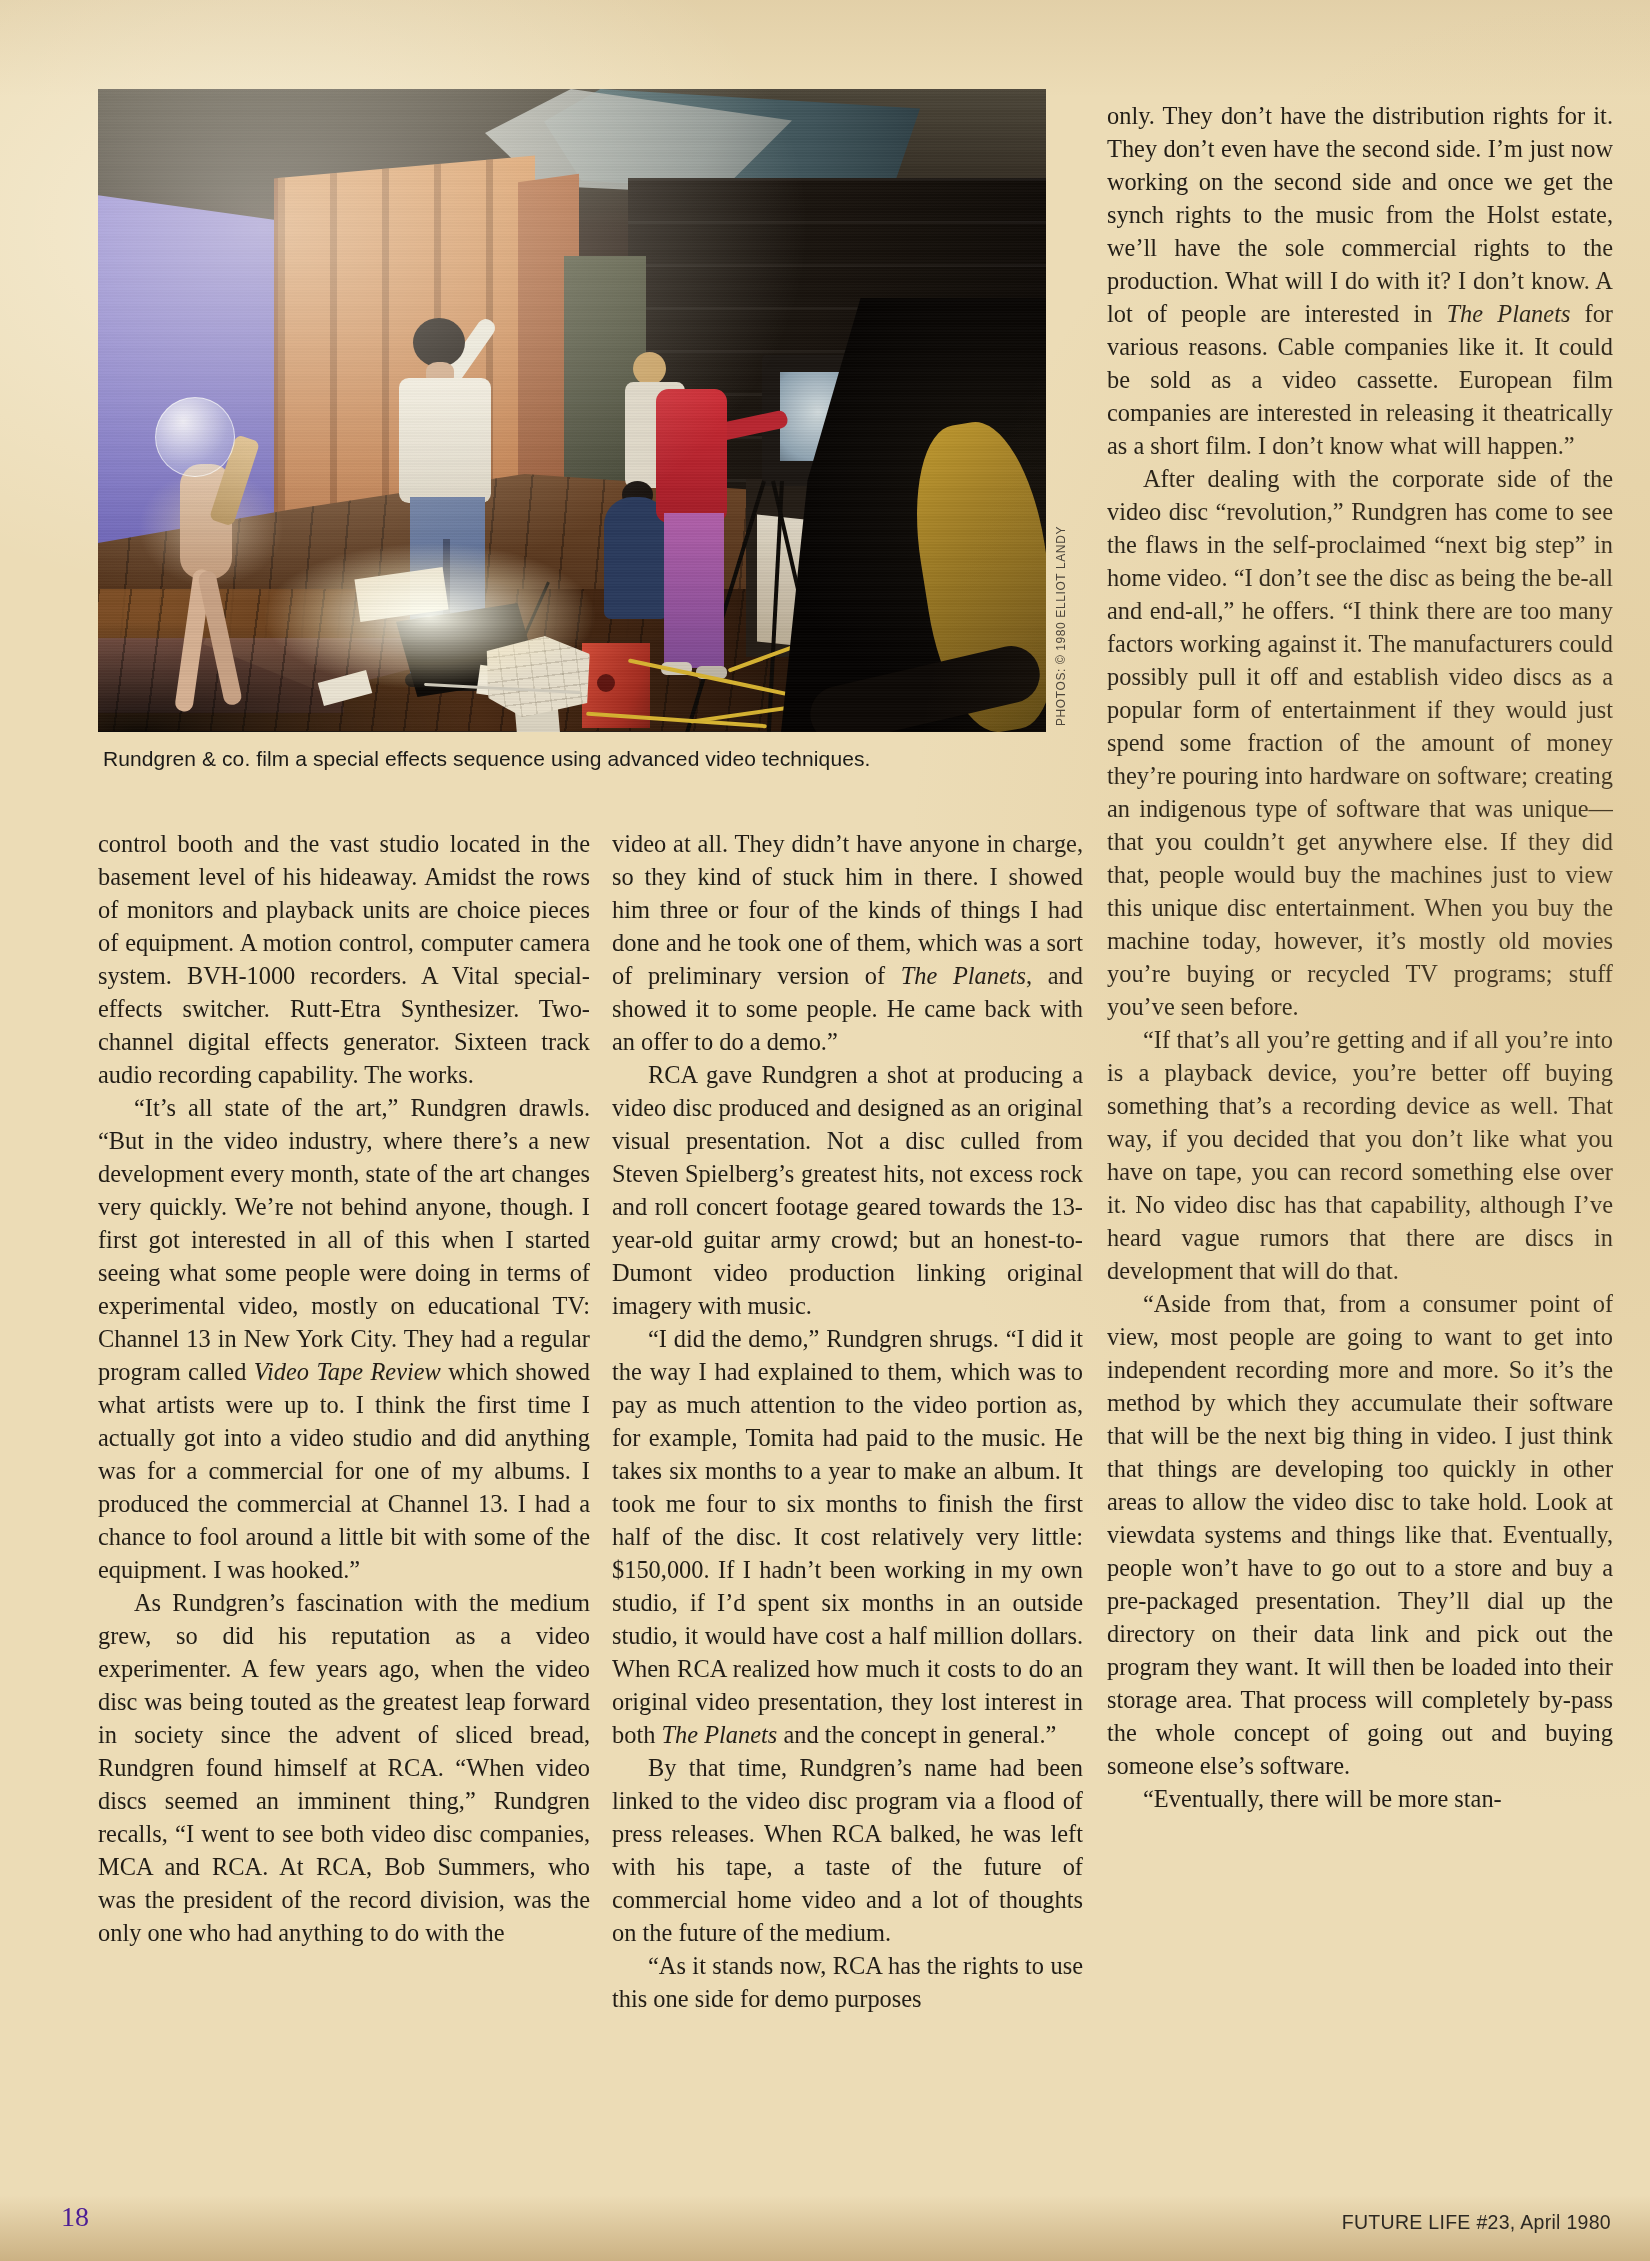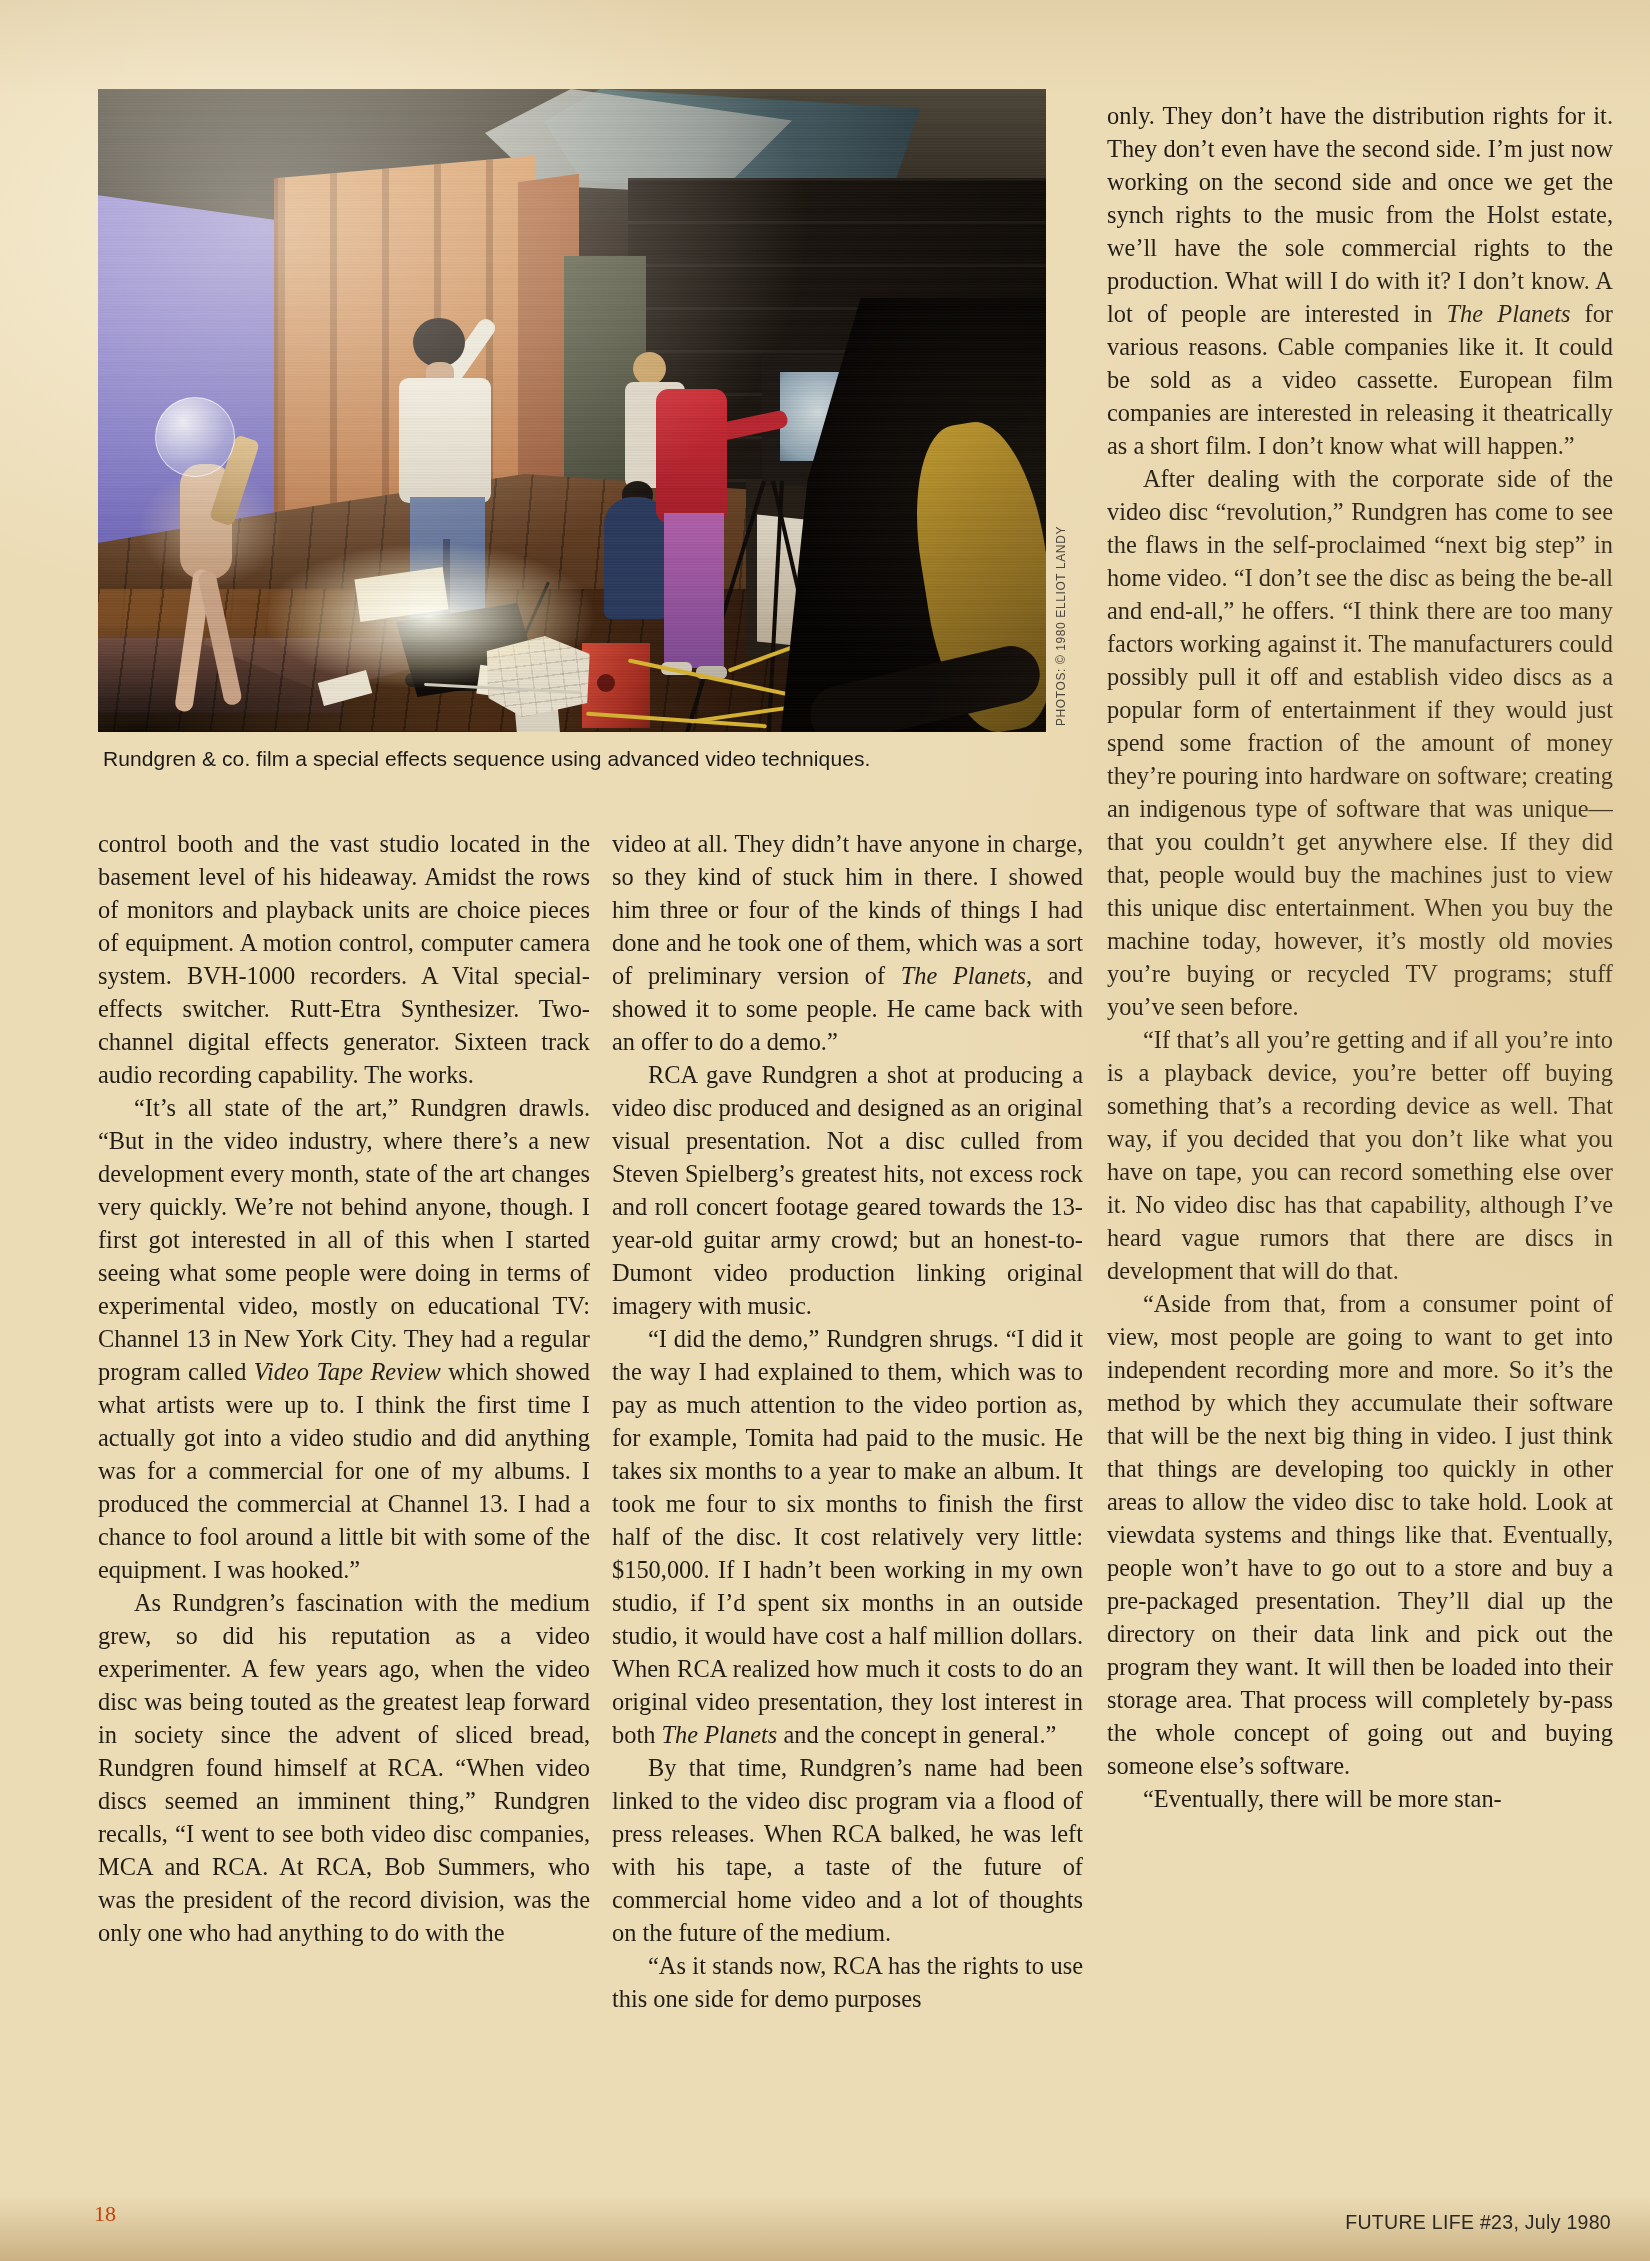--- a/index.html
+++ b/index.html
@@ -157,22 +157,22 @@
     color:#221d16; hyphens:auto; -webkit-hyphens:auto;
   }
   .col p{margin:0;}
   .col p.ind{text-indent:36px;}
   .col .it{font-style:italic;}
   .col1{left:98px; top:827px; width:492px; height:1365px;}
   .col2{left:612px; top:827px; width:471px; height:1365px;}
   .col3{left:1107px; top:99px; width:506px; height:2098px;}
 
   .pagenum{
-    position:absolute; left:94px; top:2201px; z-index:6;
-    font-family:"Liberation Serif", serif; font-size:22px; color:#c2410c;
+    position:absolute; left:61px; top:2201px; z-index:6;
+    font-family:"Liberation Serif", serif; font-size:28px; color:#4c1d95;
   }
   .footer{
     position:absolute; right:40px; top:2211px; z-index:6;
     font-family:"Liberation Sans", sans-serif; font-size:19.5px; letter-spacing:0.3px; color:#2c2822;
   }
 </style>
 </head>
 <body>
 
 <div class="page">
@@ -258,17 +258,17 @@
     </div>
   <div class="col col3">
       <p><span>only. They don’t have the distribution rights for it. They don’t even have the second side. I’m just now working on the second side and once we get the synch rights to the music from the Holst estate, we’ll have the sole commercial rights to the production. What will I do with it? I don’t know. A lot of people are interested in </span><span class="it">The Planets</span><span> for various reasons. Cable companies like it. It could be sold as a video cassette. European film companies are interested in releasing it theatrically as a short film. I don’t know what will happen.”</span></p>
       <p class="ind"><span>After dealing with the corporate side of the video disc “revolution,” Rundgren has come to see the flaws in the self-proclaimed “next big step” in home video. “I don’t see the disc as being the be-all and end-all,” he offers. “I think there are too many factors working against it. The manufacturers could possibly pull it off and establish video discs as a popular form of entertainment if they would just spend some fraction of the amount of money they’re pouring into hardware on software; creating an indigenous type of software that was unique—that you couldn’t get anywhere else. If they did that, people would buy the machines just to view this unique disc entertainment. When you buy the machine today, however, it’s mostly old movies you’re buying or recycled TV programs; stuff you’ve seen before.</span></p>
       <p class="ind"><span>“If that’s all you’re getting and if all you’re into is a playback device, you’re better off buying something that’s a recording device as well. That way, if you decided that you don’t like what you have on tape, you can record something else over it. No video disc has that capability, although I’ve heard vague rumors that there are discs in development that will do that.</span></p>
       <p class="ind"><span>“Aside from that, from a consumer point of view, most people are going to want to get into independent recording more and more. So it’s the method by which they accumulate their software that will be the next big thing in video. I just think that things are developing too quickly in other areas to allow the video disc to take hold. Look at viewdata systems and things like that. Eventually, people won’t have to go out to a store and buy a pre-packaged presentation. They’ll dial up the directory on their data link and pick out the program they want. It will then be loaded into their storage area. That process will completely by-pass the whole concept of going out and buying someone else’s software.</span></p>
       <p class="ind"><span>“Eventually, there will be more stan-</span></p>
     </div>
 
   <div class="pagenum">18</div>
-  <div class="footer">FUTURE LIFE #23, July 1980</div>
+  <div class="footer">FUTURE LIFE #23, April 1980</div>
 
   <div class="paper-tone"></div>
 </div>
 
 
 </body></html>

